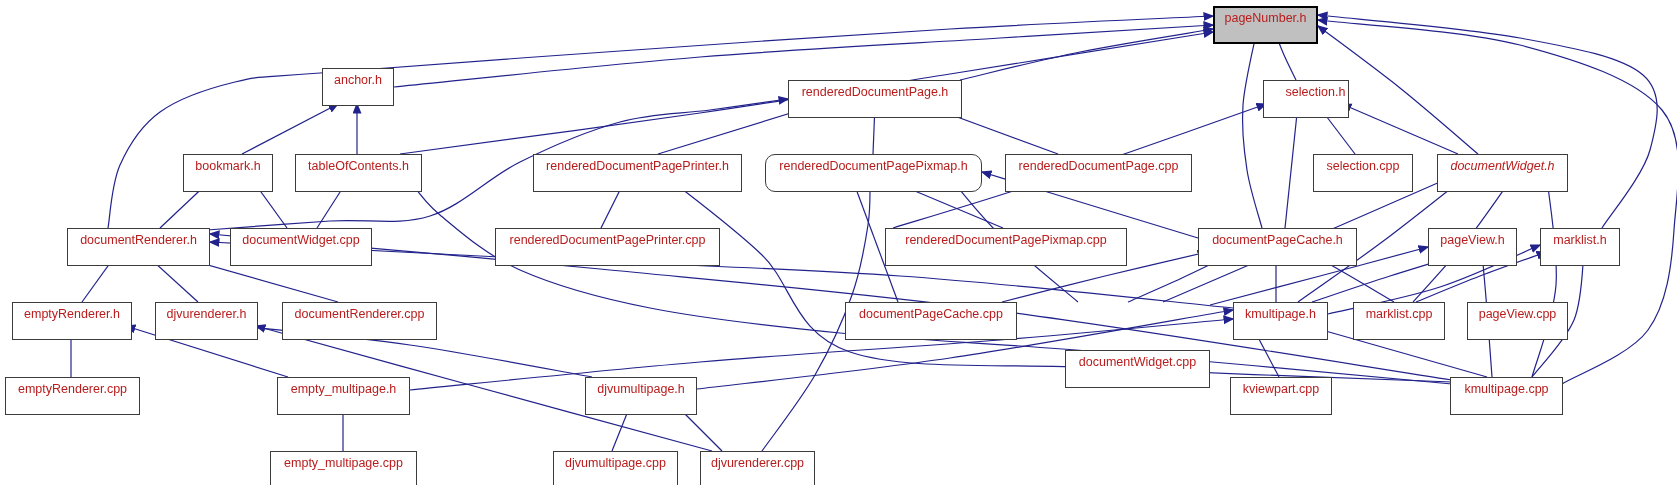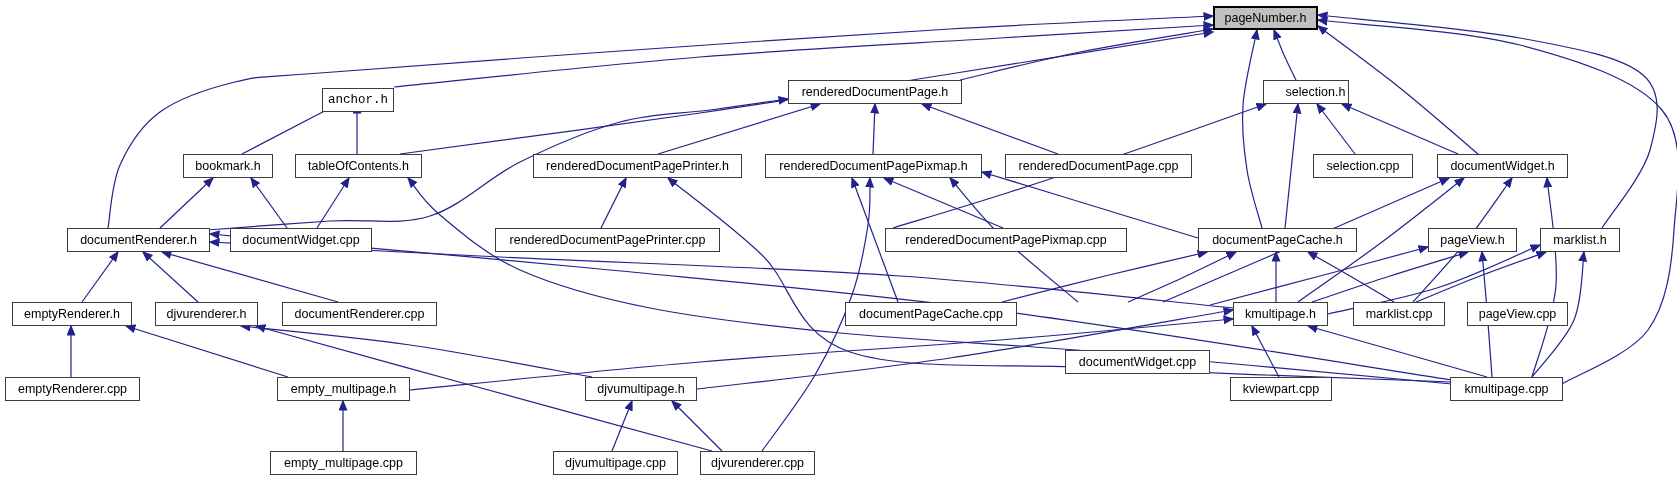--- a/index.html
+++ b/index.html
@@ -1,20 +1,20 @@
 <!DOCTYPE html>
 <html><head>
 <meta charset="utf-8">
 <style>
   html,body{margin:0;padding:0;background:#ffffff;}
   #graph{position:relative;width:1677px;height:485px;background:#ffffff;
          font-family:"Liberation Sans", sans-serif;overflow:hidden;}
   #edge-layer{position:absolute;left:0;top:0;pointer-events:none;}
-  .node{position:absolute;box-sizing:border-box;height:24px;background:#ffffff;
-        border:1px solid #3c3c3c;color:#000000;font-size:12.5px;line-height:22px;
+  .node{position:absolute;box-sizing:border-box;height:38px;background:#ffffff;
+        border:1px solid #3c3c3c;color:#b91c1c;font-size:12.5px;line-height:22px;
         text-align:center;white-space:nowrap;overflow:hidden;cursor:pointer;}
   .node.root{background:#c0c0c0;border:2px solid #000000;line-height:20px;font-weight:normal;}
   .edge{fill:none;stroke:#22228c;stroke-width:1.2px;}
 </style>
 </head>
 <body>
 
 <div id="graph">
   <svg id="edge-layer" width="1677" height="485" viewBox="0 0 1677 485">
     <defs>
@@ -80,30 +80,30 @@
         <path d="M1487,377 L1308,326" class="edge" marker-end="url(#arrow)"></path>
         <path d="M410,390C458.3333333333333,385.3333333333333 601.6666666666666,370.3333333333333 700,362C798.3333333333334,353.6666666666667 911.1666666666666,347.1666666666667 1000,340C1088.8333333333333,332.8333333333333 1194.1666666666667,322.5 1233,319" class="edge" marker-end="url(#arrow)"></path>
         <path d="M697,389C739.1666666666666,383.8333333333333 860.6666666666666,371.1666666666667 950,358C1039.3333333333333,344.8333333333333 1185.8333333333333,318 1233,310" class="edge" marker-end="url(#arrow)"></path>
         <path d="M343,451 L343,401" class="edge" marker-end="url(#arrow)"></path>
         <path d="M612,451 L632,401" class="edge" marker-end="url(#arrow)"></path>
         <path d="M722,451 L672,401" class="edge" marker-end="url(#arrow)"></path>
       </g>
   </svg>
   <div id="nodes">
       <div class="node root" style="left: 1213px; top: 6px; width: 105px;">pageNumber.h</div>
-      <div class="node" style="left: 322px; top: 88px; width: 72px; font-family: Liberation Mono, monospace;">anchor.h</div>
+      <div class="node" style="left: 322px; top: 68px; width: 72px;">anchor.h</div>
       <div class="node" style="left: 788px; top: 80px; width: 174px;">renderedDocumentPage.h</div>
       <div class="node" style="left: 1263px; top: 80px; width: 86px; padding-left: 19px;">selection.h</div>
       <div class="node" style="left: 183px; top: 154px; width: 90px;">bookmark.h</div>
       <div class="node" style="left: 295px; top: 154px; width: 127px;">tableOfContents.h</div>
       <div class="node" style="left: 533px; top: 154px; width: 209px;">renderedDocumentPagePrinter.h</div>
-      <div class="node" style="left: 765px; top: 154px; width: 217px;">renderedDocumentPagePixmap.h</div>
+      <div class="node" style="left: 765px; top: 154px; width: 217px; border-radius: 10px;">renderedDocumentPagePixmap.h</div>
       <div class="node" style="left: 1005px; top: 154px; width: 187px;">renderedDocumentPage.cpp</div>
       <div class="node" style="left: 1313px; top: 154px; width: 100px;">selection.cpp</div>
-      <div class="node" style="left: 1437px; top: 154px; width: 131px;">documentWidget.h</div>
+      <div class="node" style="left: 1437px; top: 154px; width: 131px; font-style: italic;">documentWidget.h</div>
       <div class="node" style="left: 67px; top: 228px; width: 143px;">documentRenderer.h</div>
       <div class="node" style="left: 230px; top: 228px; width: 142px;">documentWidget.cpp</div>
       <div class="node" style="left: 495px; top: 228px; width: 225px;">renderedDocumentPagePrinter.cpp</div>
       <div class="node" style="left: 885px; top: 228px; width: 242px;">renderedDocumentPagePixmap.cpp</div>
       <div class="node" style="left: 1198px; top: 228px; width: 159px;">documentPageCache.h</div>
       <div class="node" style="left: 1428px; top: 228px; width: 89px;">pageView.h</div>
       <div class="node" style="left: 1540px; top: 228px; width: 80px;">marklist.h</div>
       <div class="node" style="left: 12px; top: 302px; width: 120px;">emptyRenderer.h</div>
       <div class="node" style="left: 155px; top: 302px; width: 103px;">djvurenderer.h</div>
       <div class="node" style="left: 282px; top: 302px; width: 155px;">documentRenderer.cpp</div>

